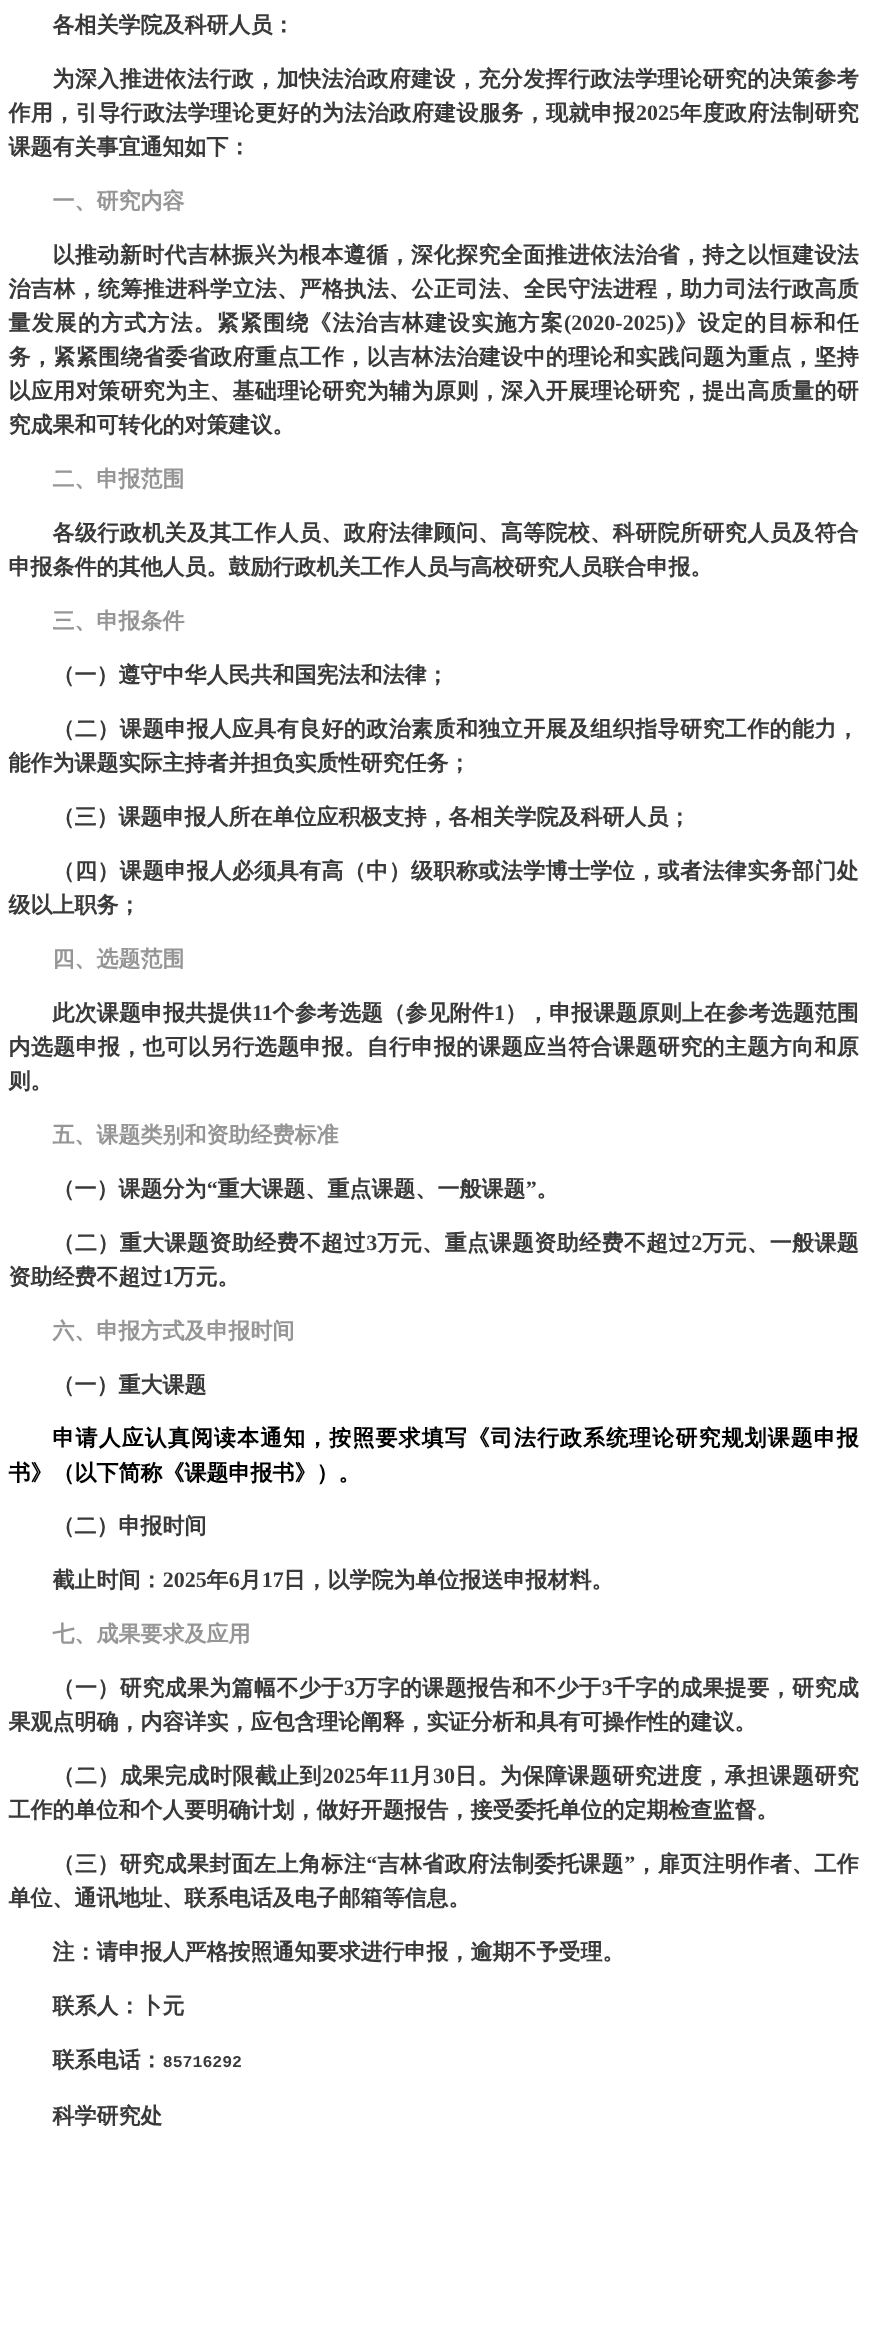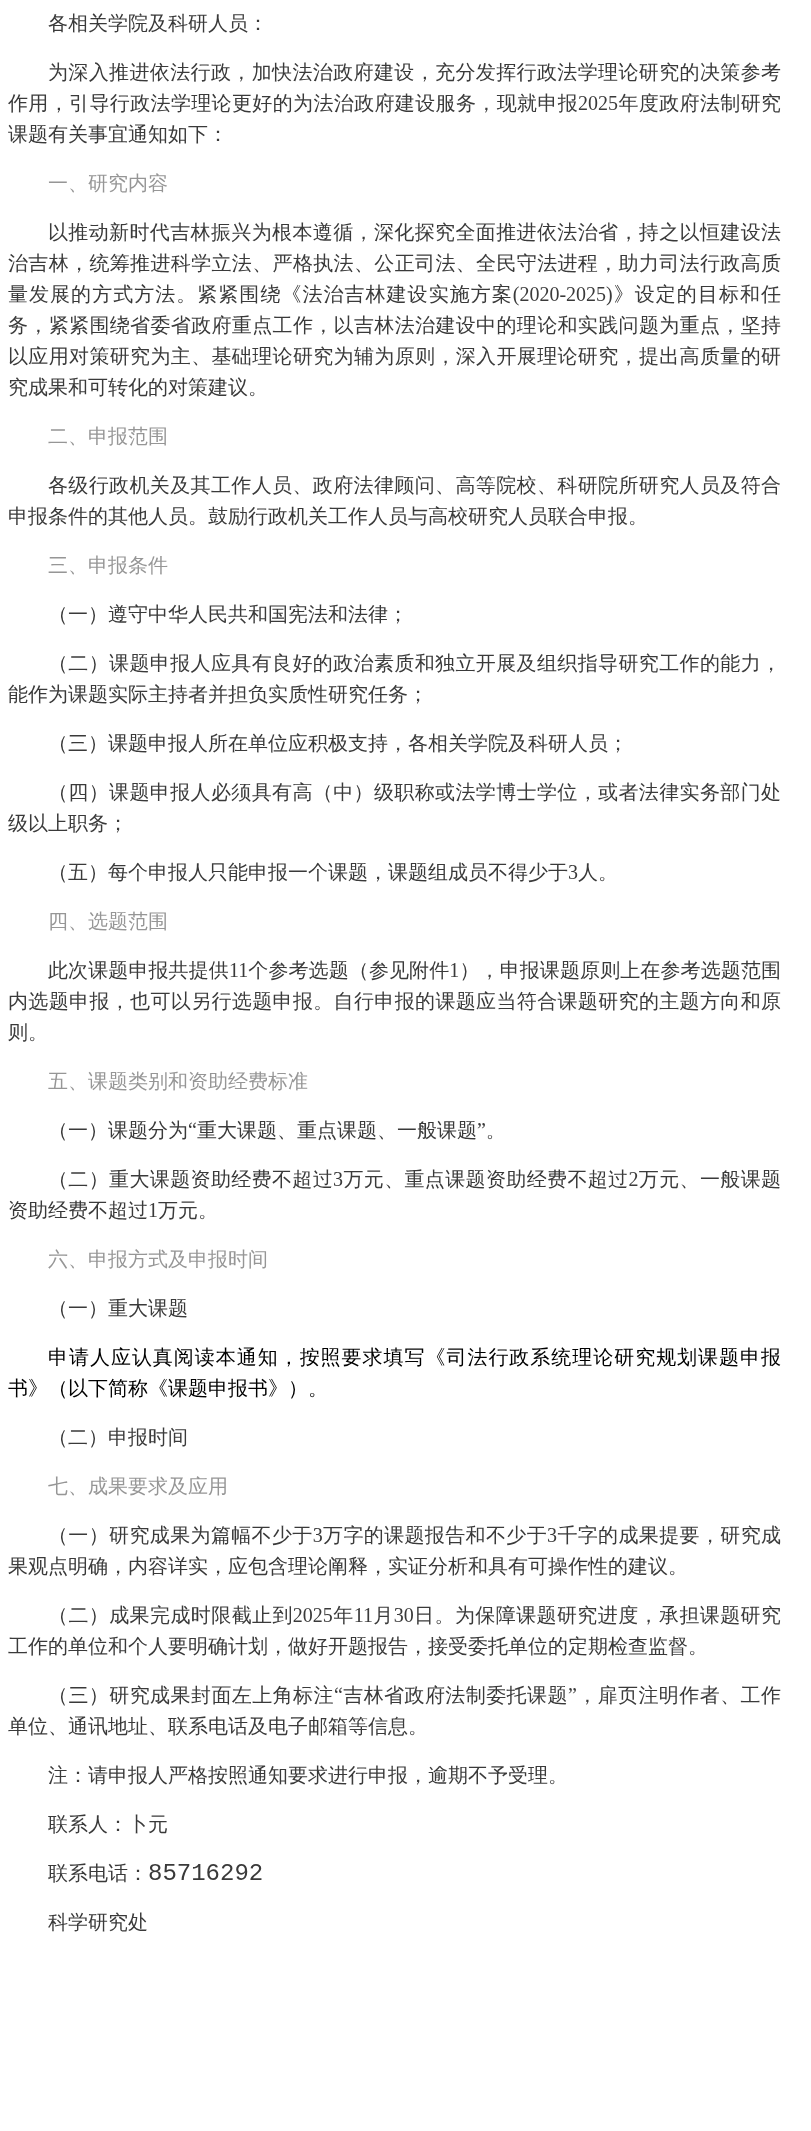--- a/index.html
+++ b/index.html
@@ -17,40 +17,41 @@
     min-height: 2131px;
     padding: 8px 30px 24px 8px;
     font-size: 20px;
     line-height: 31px;
     color: #3a3a3a;
   }
   .doc p {
     margin: 18px 0;
     text-indent: 2em;
     text-align: justify;
+    font-weight: bold;
   }
   .doc p:first-of-type {
     margin-top: 0;
   }
   .heading {
     color: #969696;
   }
   .muted {
     color: #000000;
   }
   .right {
     text-align: right;
     text-indent: 0;
   }
   .right-date {
     padding-right: 14px;
   }
   .mono {
     font-family: "Liberation Mono", "DejaVu Sans Mono", monospace;
-    font-size: 24px;
+    font-size: 15px;
   }
 </style>
 </head>
 <body>
 
 <div class="doc">
 
   <p>各相关学院及科研人员：</p>
 
   <p>为深入推进依法行政，加快法治政府建设，充分发挥行政法学理论研究的决策参考作用，引导行政法学理论更好的为法治政府建设服务，现就申报2025年度政府法制研究课题有关事宜通知如下：</p>
@@ -59,33 +60,33 @@
   <p>以推动新时代吉林振兴为根本遵循，深化探究全面推进依法治省，持之以恒建设法治吉林，统筹推进科学立法、严格执法、公正司法、全民守法进程，助力司法行政高质量发展的方式方法。紧紧围绕《法治吉林建设实施方案(2020-2025)》设定的目标和任务，紧紧围绕省委省政府重点工作，以吉林法治建设中的理论和实践问题为重点，坚持以应用对策研究为主、基础理论研究为辅为原则，深入开展理论研究，提出高质量的研究成果和可转化的对策建议。</p>
 
   <p class="heading">二、申报范围</p>
   <p>各级行政机关及其工作人员、政府法律顾问、高等院校、科研院所研究人员及符合申报条件的其他人员。鼓励行政机关工作人员与高校研究人员联合申报。</p>
 
   <p class="heading">三、申报条件</p>
   <p>（一）遵守中华人民共和国宪法和法律；</p>
   <p>（二）课题申报人应具有良好的政治素质和独立开展及组织指导研究工作的能力，能作为课题实际主持者并担负实质性研究任务；</p>
   <p>（三）课题申报人所在单位应积极支持，各相关学院及科研人员；</p>
   <p>（四）课题申报人必须具有高（中）级职称或法学博士学位，或者法律实务部门处级以上职务；</p>
-  <p>（五）每个申报人只能申报一个课题，课题组成员不得少于3人。</p>
 
   <p class="heading">四、选题范围</p>
   <p>此次课题申报共提供11个参考选题（参见附件1），申报课题原则上在参考选题范围内选题申报，也可以另行选题申报。自行申报的课题应当符合课题研究的主题方向和原则。</p>
 
   <p class="heading">五、课题类别和资助经费标准</p>
   <p>（一）课题分为“重大课题、重点课题、一般课题”。</p>
   <p>（二）重大课题资助经费不超过3万元、重点课题资助经费不超过2万元、一般课题资助经费不超过1万元。</p>
 
   <p class="heading">六、申报方式及申报时间</p>
   <p>（一）重大课题</p>
   <p class="muted">申请人应认真阅读本通知，按照要求填写《司法行政系统理论研究规划课题申报书》（以下简称《课题申报书》）。</p>
   <p>（二）申报时间</p>
+  <p>截止时间：2025年6月17日，以学院为单位报送申报材料。</p>
 
   <p class="heading">七、成果要求及应用</p>
   <p>（一）研究成果为篇幅不少于3万字的课题报告和不少于3千字的成果提要，研究成果观点明确，内容详实，应包含理论阐释，实证分析和具有可操作性的建议。</p>
   <p>（二）成果完成时限截止到2025年11月30日。为保障课题研究进度，承担课题研究工作的单位和个人要明确计划，做好开题报告，接受委托单位的定期检查监督。</p>
   <p>（三）研究成果封面左上角标注“吉林省政府法制委托课题”，扉页注明作者、工作单位、通讯地址、联系电话及电子邮箱等信息。</p>
 
   <p>注：请申报人严格按照通知要求进行申报，逾期不予受理。</p>
 
   <p><span>联系人：</span><span>卜元</span></p>
 

